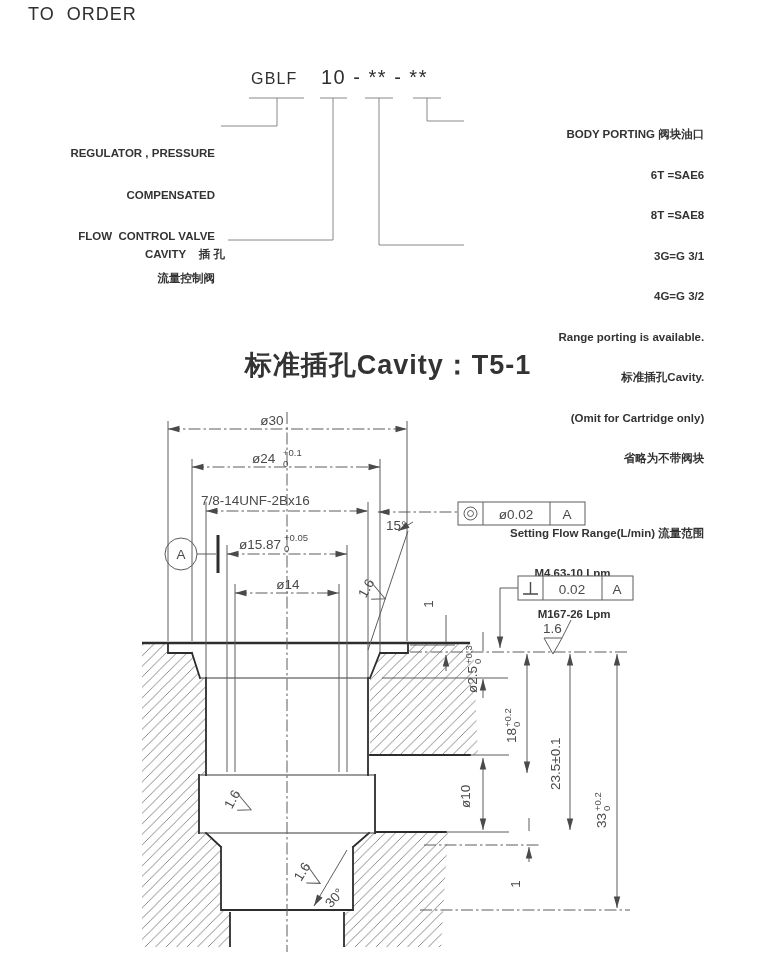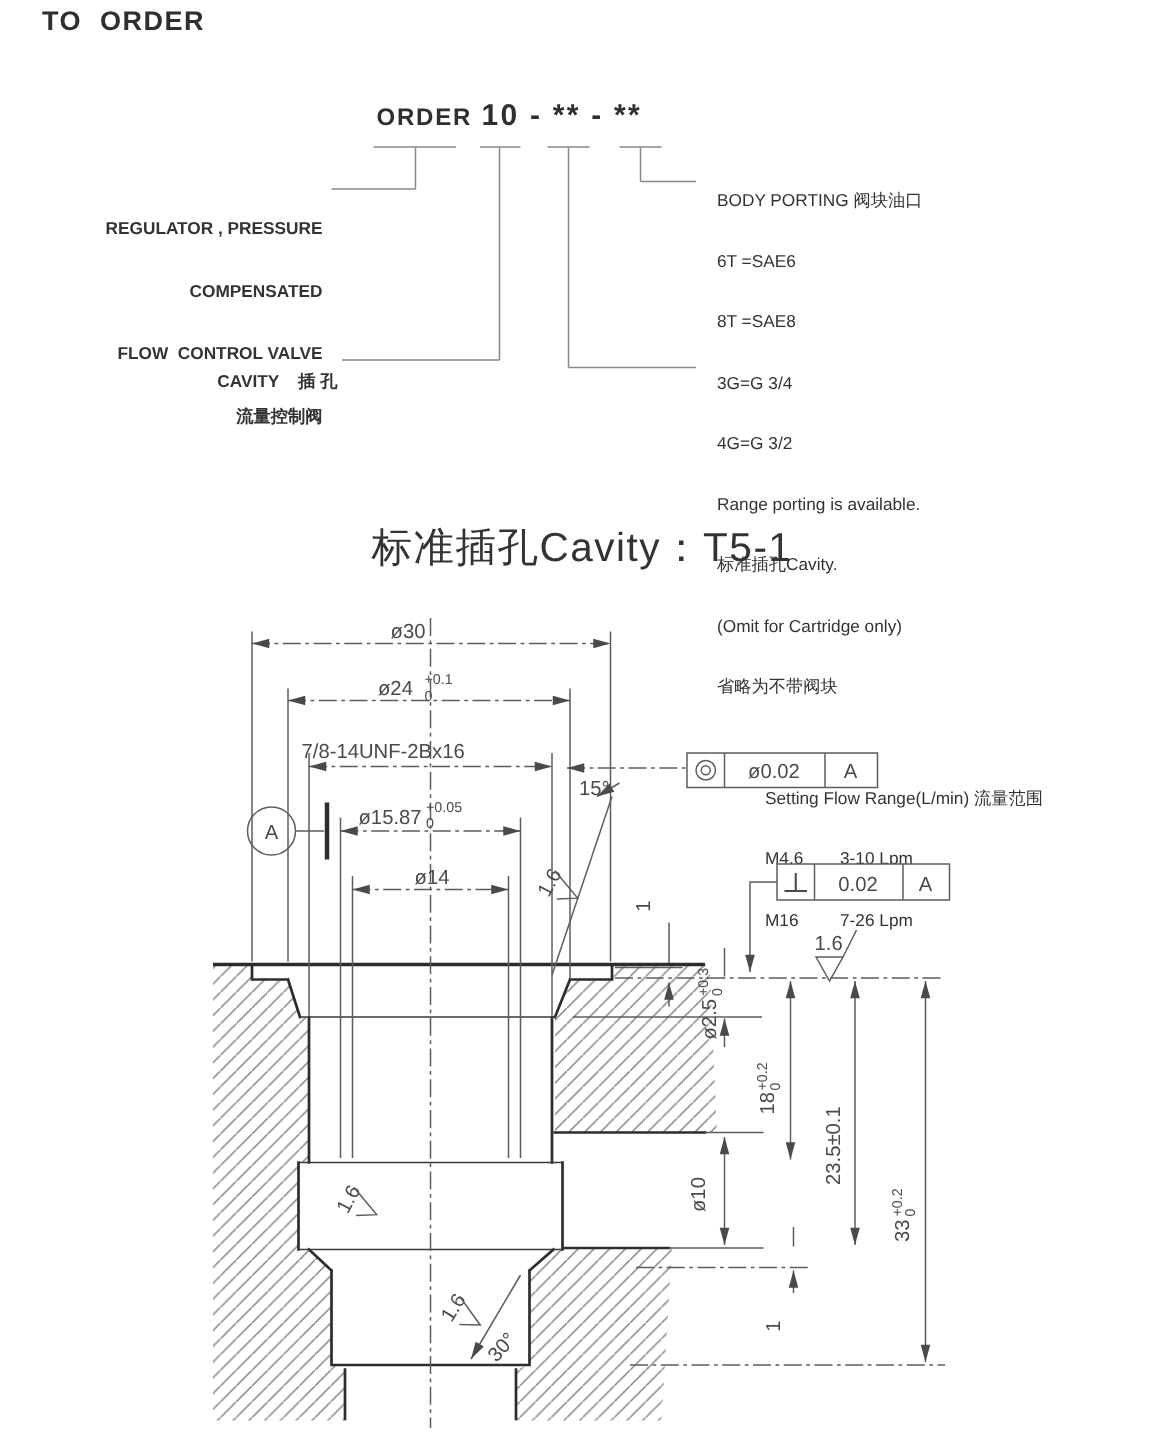--- a/index.html
+++ b/index.html
@@ -1,63 +1,63 @@
 <!DOCTYPE html>
 <html><head>
 <meta charset="utf-8">
 <style>
   html,body{margin:0;padding:0;background:#fff;}
   #canvas{position:relative;width:776px;height:962px;background:#fff;overflow:hidden;
           font-family:"Liberation Sans",sans-serif;}
-  .ord{position:absolute;font-weight:bold;color:#2f2f2f;white-space:pre;}
+  .ord{position:absolute;font-weight:normal;color:#2f2f2f;white-space:pre;}
   #to-order{left:28px;top:4px;font-size:18px;letter-spacing:1px;word-spacing:6px;}
   #code-prefix{left:251px;top:70px;font-size:16px;letter-spacing:1.2px;}
   #code-value{left:321px;top:66px;font-size:20px;letter-spacing:1.5px;}
   #left-labels{position:absolute;right:561px;top:119px;width:250px;text-align:right;
                font-weight:bold;font-size:11.5px;line-height:13.9px;color:#333;white-space:pre;}
   #cavity-label{position:absolute;right:551px;top:247px;font-weight:bold;font-size:11.5px;color:#333;white-space:pre;}
-  #right-col{position:absolute;left:478px;top:101px;font-weight:normal;font-size:11.5px;
-             line-height:13.5px;color:#333;white-space:pre;}
+  #right-col{position:absolute;left:478px;top:101px;font-weight:bold;font-size:11.5px;
+             line-height:13.5px;color:#333;white-space:pre;text-align:right;}
   #right-col .frow{display:flex;}
   #right-col .fcode{width:50px;}
   #flow-block{margin-top:7px;margin-left:32px;}
   #cavity-title{position:absolute;left:0;top:347px;width:776px;text-align:center;
-                font-size:27px;letter-spacing:1px;color:#333;}
+                font-size:27px;letter-spacing:1px;color:#333;font-weight:bold;}
   svg{position:absolute;left:0;top:0;}
   .thin{stroke:#5d5d5d;stroke-width:1;fill:none;}
   .dd{stroke-dasharray:12 3 2.5 3;}
   .prof{stroke:#2d2d2d;stroke-width:1.8;fill:none;stroke-linecap:square;}
   .prof2{stroke:#2d2d2d;stroke-width:2.4;fill:none;}
   .prof1{stroke:#3a3a3a;stroke-width:1.1;fill:none;}
   .dt{fill:#4a4a4a;font-family:"Liberation Sans",sans-serif;font-size:13.5px;}
   .dts{fill:#4a4a4a;font-family:"Liberation Sans",sans-serif;font-size:9.5px;}
   .frm{fill:#ffffff;stroke:#5d5d5d;stroke-width:1;}
 </style>
 </head>
 <body>
 
 <div id="canvas">
 
   <div id="to-order" class="ord">TO ORDER</div>
-  <div id="code-prefix" class="ord">ORDER</div>
+  <div id="code-prefix" class="ord">GBLF</div>
   <div id="code-value" class="ord">10 - ** - **</div>
 
   <div id="left-labels">
     <div>REGULATOR , PRESSURE</div>
     <div>COMPENSATED</div>
     <div>FLOW  CONTROL VALVE</div>
     <div>流量控制阀</div>
   </div>
   <div id="cavity-label">CAVITY    插 孔</div>
 
   <div id="right-col">
     <div>BODY PORTING 阀块油口</div>
     <div>6T =SAE6</div>
     <div>8T =SAE8</div>
-    <div>3G=G 3/4</div>
+    <div>3G=G 3/1</div>
     <div>4G=G 3/2</div>
     <div>Range porting is available.</div>
     <div>标准插孔Cavity.</div>
     <div>(Omit for Cartridge only)</div>
     <div>省略为不带阀块</div>
     <div id="flow-block">
       <div>Setting Flow Range(L/min) 流量范围</div>
       <div class="frow">
         <span class="fcode">M4.6</span>
         <span>3-10 Lpm</span>

